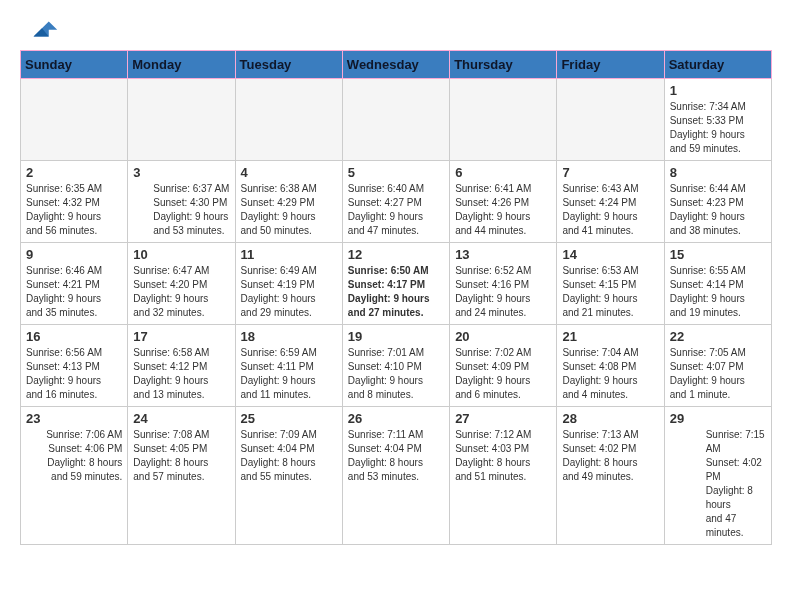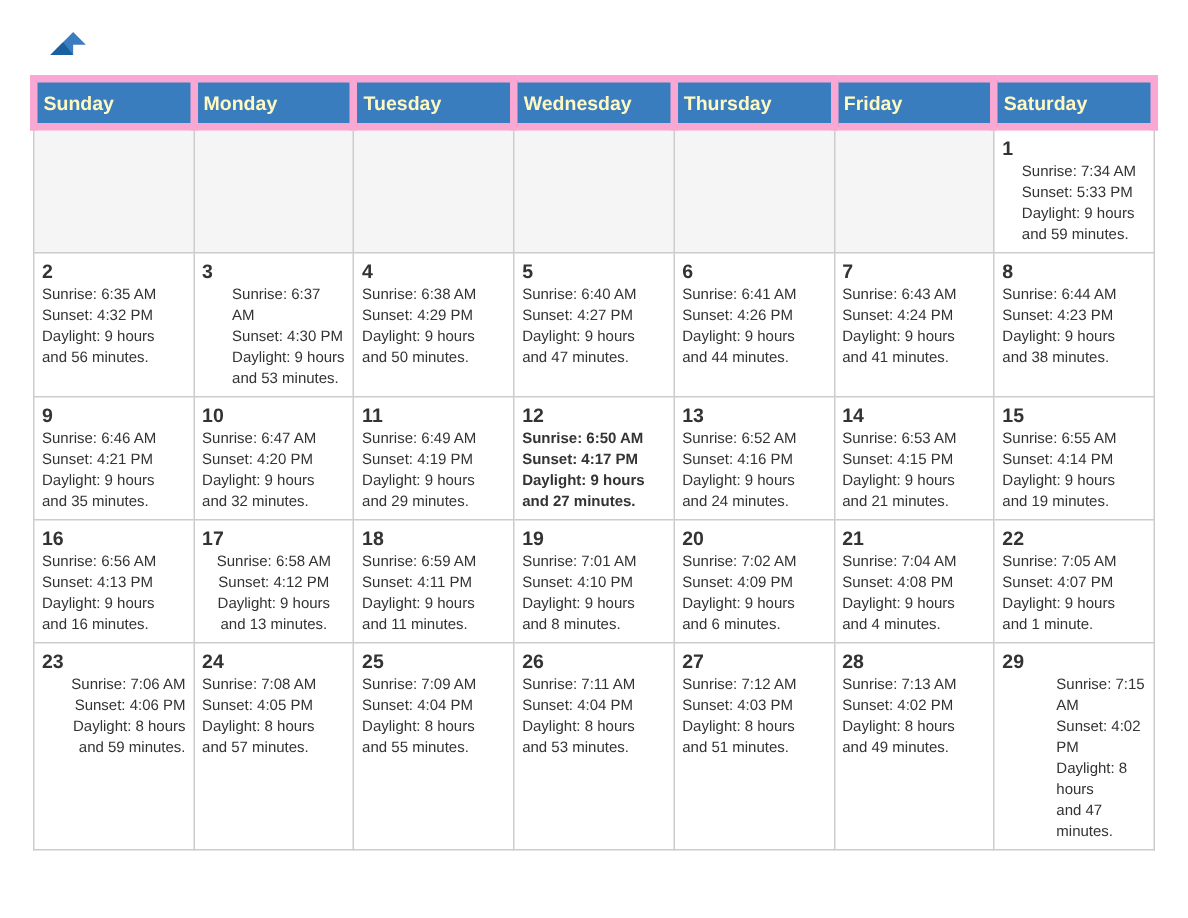--- a/index.html
+++ b/index.html
@@ -52,26 +52,26 @@
       color: #555;
       margin-top: 2px;
     }
     .calendar {
       width: 100%;
       border-collapse: collapse;
       border: 1px solid #ccc;
     }
     .calendar th {
       background: #3a7dbf;
-      color: #fef9c3;
+      color: #0f172a;
       font-size: 13px;
       font-weight: bold;
       padding: 6px 4px;
       text-align: left;
-      border: 5px solid #f9a8d4;
+      border: 1px solid #f9a8d4;
     }
     .calendar td {
       border: 1px solid #ccc;
       vertical-align: top;
       padding: 4px 5px;
       width: calc(100% / 7);
       min-height: 72px;
       background: #fff;
     }
     .calendar td.empty {
@@ -127,21 +127,21 @@
     <tbody id="calendar-body">
     <tr>
           <td class="empty"></td>
           <td class="empty"></td>
           <td class="empty"></td>
           <td class="empty"></td>
           <td class="empty"></td>
           <td class="empty"></td>
           <td>
             <span class="day-number">1</span>
-            <div class="day-info" style="white-space: pre-line; margin-left: 13px;">Sunrise: 7:34 AM
+            <div class="day-info" style="white-space: pre-line;">Sunrise: 7:34 AM
 Sunset: 5:33 PM
 Daylight: 9 hours
 and 59 minutes.</div>
           </td>
         </tr>
         <tr>
           <td>
             <span class="day-number">2</span>
             <div class="day-info" style="white-space: pre-line;">Sunrise: 6:35 AM
 Sunset: 4:32 PM
@@ -245,21 +245,21 @@
         <tr>
           <td>
             <span class="day-number">16</span>
             <div class="day-info" style="white-space: pre-line;">Sunrise: 6:56 AM
 Sunset: 4:13 PM
 Daylight: 9 hours
 and 16 minutes.</div>
           </td>
           <td>
             <span class="day-number">17</span>
-            <div class="day-info" style="white-space: pre-line; text-align: center;">Sunrise: 6:58 AM
+            <div class="day-info" style="white-space: pre-line;">Sunrise: 6:58 AM
 Sunset: 4:12 PM
 Daylight: 9 hours
 and 13 minutes.</div>
           </td>
           <td>
             <span class="day-number">18</span>
             <div class="day-info" style="white-space: pre-line;">Sunrise: 6:59 AM
 Sunset: 4:11 PM
 Daylight: 9 hours
 and 11 minutes.</div>

